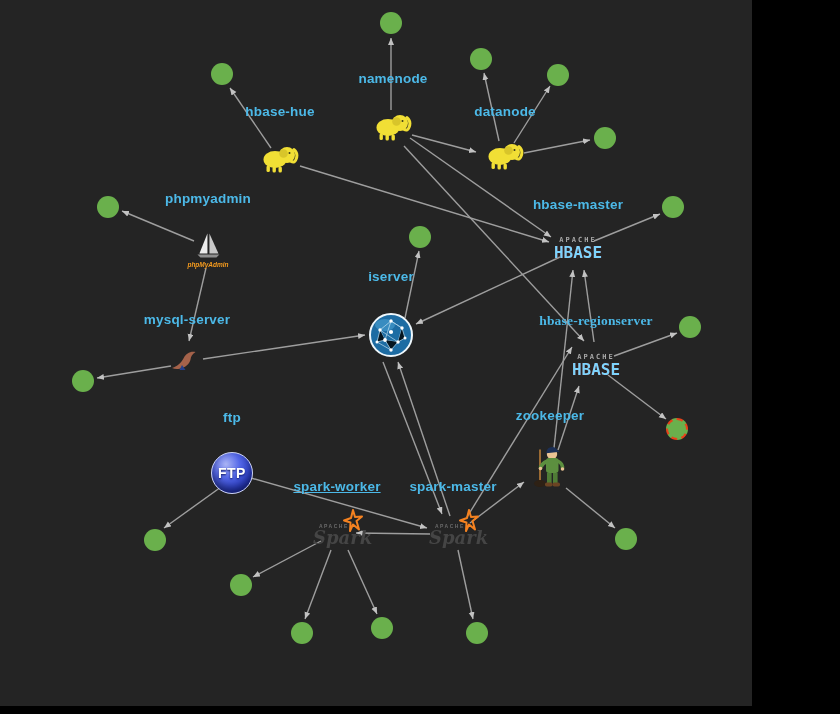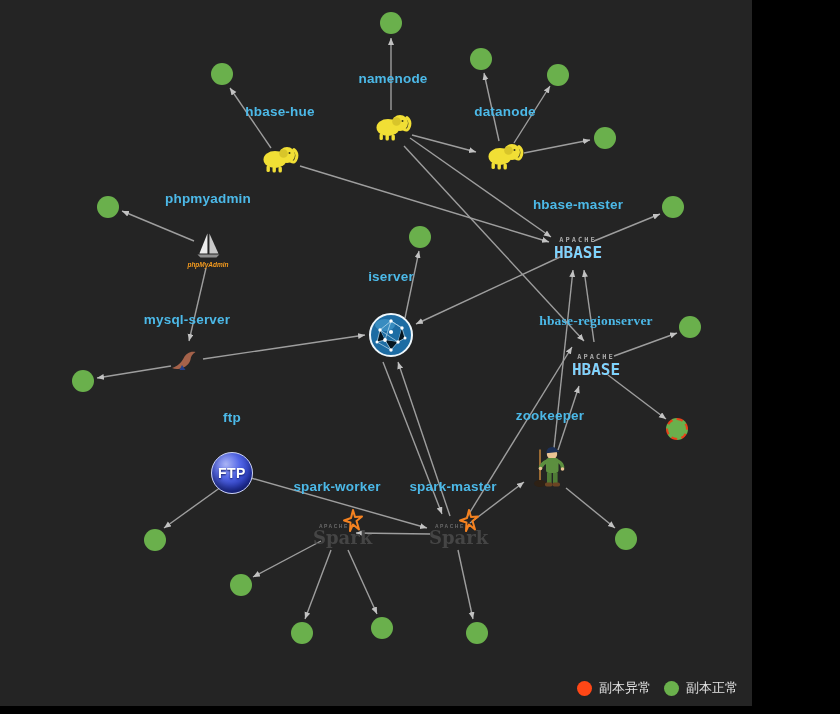--- a/index.html
+++ b/index.html
@@ -17,21 +17,21 @@
   .hbase-apache{font-family:"DejaVu Sans Mono",monospace;font-size:7px;font-weight:bold;
     color:#a8a8a8;letter-spacing:2px;}
   .hbase-word{font-family:"DejaVu Sans Mono",monospace;font-size:16px;font-weight:bold;
     color:#7dd3fc;letter-spacing:0px;margin-top:1px;text-shadow:0 0 1px #6e0c04;}
   
   .spark-logo{position:relative;width:52px;height:34px;}
   .spark-star{position:absolute;right:0;top:-8px;}
   .spark-apache{position:absolute;left:8px;top:6px;font-size:5px;font-weight:bold;
     color:#6a6a6a;letter-spacing:1.5px;}
   .spark-word{position:absolute;left:2px;top:10px;font-family:"DejaVu Serif",serif;
-    font-weight:bold;font-size:18px;color:#454545;}
+    font-style:italic;font-weight:bold;font-size:18px;color:#454545;}
   
   .ftp-ball{width:40px;height:40px;border-radius:50%;
     background:radial-gradient(circle at 35% 28%, #aab4f4 0%, #5468e8 35%, #2638c0 72%, #141f86 100%);
     border:1px solid #cdd4f5;display:flex;align-items:center;justify-content:center;
     box-shadow:inset 0 -5px 8px rgba(0,0,0,.45);}
   .ftp-text{color:#fff;font-weight:bold;font-size:14px;letter-spacing:.5px;
     text-shadow:0 1px 2px #0a1460;}
   
   .pma-wrap{text-align:center;}
   .pma-text{font-size:6.5px;font-style:italic;font-weight:bold;color:#f59b1e;margin-top:-2px;}
@@ -173,21 +173,21 @@
         <div class="nlabel" style="top: -42px;">ftp</div>
       </div>
       <div class="node" style="left: 337px; top: 534px;">
         <div class="spark-logo">
       <svg class="spark-star" width="20" height="23" viewBox="0 0 20 23">
         <path d="M10 1 L12 8 L19 7.5 L13.5 12 L16 20.5 L10 15.5 L7 22 L7.5 13.5 L1 11.5 L8 9 Z" fill="none" stroke="#f58220" stroke-width="2" stroke-linejoin="round"></path>
       </svg>
       <div class="spark-apache">APACHE</div>
       <div class="spark-word">Spark</div>
     </div>
-        <div class="nlabel" style="top: -38px;">spark-worker</div>
+        <div class="nlabel" style="top: -38px; text-decoration: underline;">spark-worker</div>
       </div>
       <div class="node" style="left: 453px; top: 534px;">
         <div class="spark-logo">
       <svg class="spark-star" width="20" height="23" viewBox="0 0 20 23">
         <path d="M10 1 L12 8 L19 7.5 L13.5 12 L16 20.5 L10 15.5 L7 22 L7.5 13.5 L1 11.5 L8 9 Z" fill="none" stroke="#f58220" stroke-width="2" stroke-linejoin="round"></path>
       </svg>
       <div class="spark-apache">APACHE</div>
       <div class="spark-word">Spark</div>
     </div>
         <div class="nlabel" style="top: -38px;">spark-master</div>
@@ -218,23 +218,13 @@
       <div class="replica" style="left: 108px; top: 207px; background: rgb(106, 176, 76);"></div>
       <div class="replica" style="left: 83px; top: 381px; background: rgb(106, 176, 76);"></div>
       <div class="replica" style="left: 420px; top: 237px; background: rgb(106, 176, 76);"></div>
       <div class="replica" style="left: 155px; top: 540px; background: rgb(106, 176, 76);"></div>
       <div class="replica" style="left: 241px; top: 585px; background: rgb(106, 176, 76);"></div>
       <div class="replica" style="left: 302px; top: 633px; background: rgb(106, 176, 76);"></div>
       <div class="replica" style="left: 382px; top: 628px; background: rgb(106, 176, 76);"></div>
       <div class="replica" style="left: 477px; top: 633px; background: rgb(106, 176, 76);"></div>
       <div class="replica" style="left: 626px; top: 539px; background: rgb(106, 176, 76);"></div>
     </div>
-  <div class="legend">
-    <div class="legend-item">
-      <span class="legend-dot" id="legend-dot-abnormal" style="background: rgb(255, 71, 22);"></span>
-      <span class="legend-label">副本异常</span>
-    </div>
-    <div class="legend-item">
-      <span class="legend-dot" id="legend-dot-normal" style="background: rgb(106, 176, 76);"></span>
-      <span class="legend-label">副本正常</span>
-    </div>
-  </div>
 </div>
 
 </body></html>

